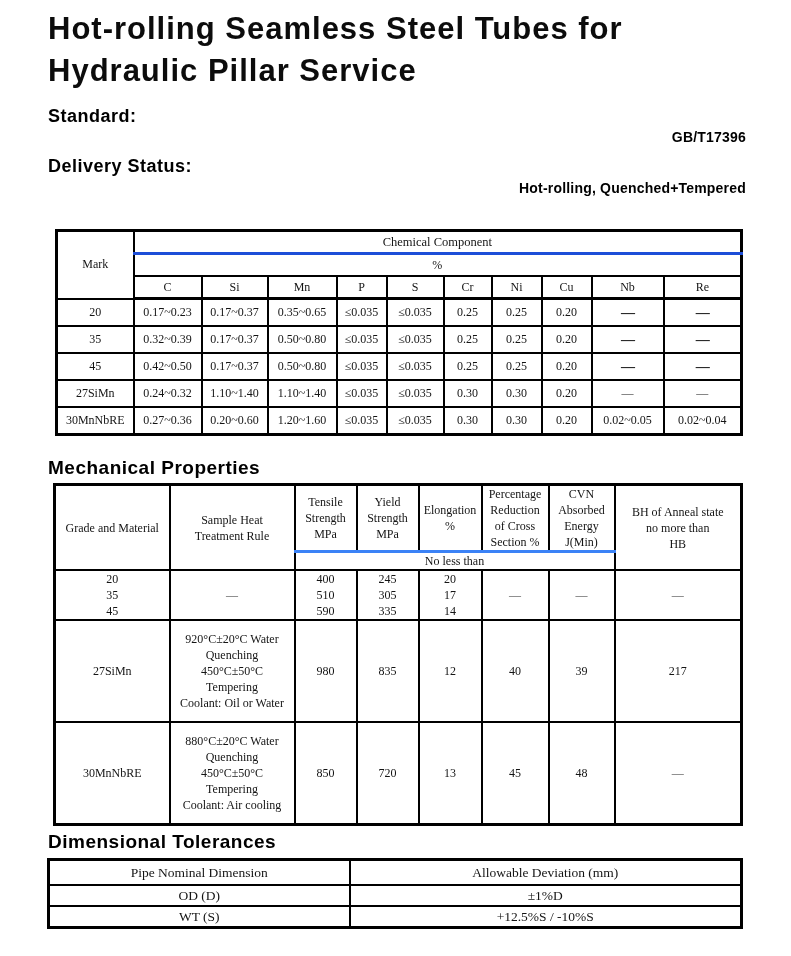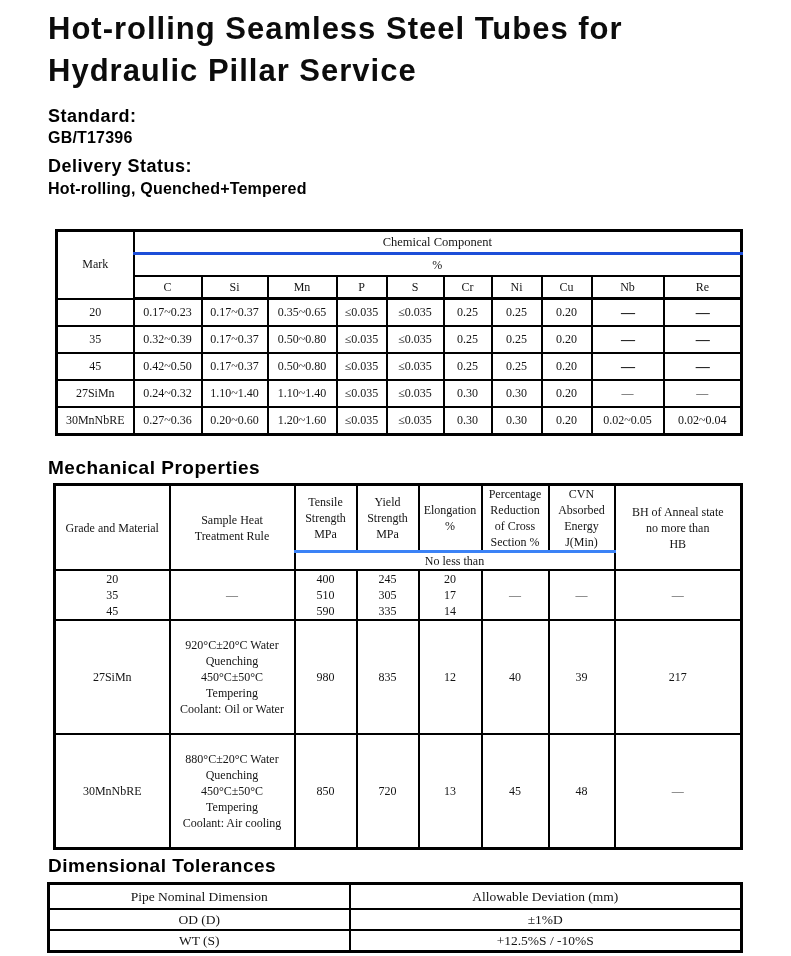--- a/index.html
+++ b/index.html
@@ -7,21 +7,21 @@
     width:791px; height:956px; background:#ffffff; overflow:hidden;
     font-family:"Liberation Sans","DejaVu Sans",sans-serif; color:#000;
   }
   .content { padding:8px 45px 0 48px; }
 
   h1.title {
     margin:0; font-size:31px; line-height:42px; font-weight:bold;
     letter-spacing:1px; white-space:pre-line; color:#0c0c0c;
   }
   .lbl { font-size:18px; font-weight:bold; letter-spacing:.5px; line-height:22px; }
-  .val { font-size:16px; font-weight:bold; letter-spacing:.2px; line-height:15px; }
+  .val { font-size:14px; font-weight:bold; letter-spacing:.2px; line-height:15px;text-align:right; }
   .lbl.standard { margin-top:13px; }
   .val.standard { margin-top:3px; }
   .lbl.delivery { margin-top:10px; }
   .val.delivery { margin-top:4px; }
 
   h2.sec { margin:0; font-size:19px; font-weight:bold; letter-spacing:.5px; line-height:23px; }
   h2.material   { margin-top:62px; }
   h2.mechanical { margin-top:20px; }
   h2.dimensional{ margin-top:4px; }
 
@@ -42,21 +42,21 @@
   .t1 tr.br td { height:25px; }
   .t1 td.db { font-weight:bold; font-size:14px; letter-spacing:-1px; }
   .t1 td.dl { color:#454545; }
 
   
   .t2 { width:687px; margin:4px 0 0 5px; border:3px solid #000; }
   .t2 td { font-size:12px; line-height:16px; }
   .t2 tr.h td { height:62px; }
   .t2 td.nlt { border-top:3px solid #3b82f6; height:13px; }
   .t2 tr.g td { height:46px; }
-  .t2 tr.m td { padding:16px 1px; }
+  .t2 tr.m td { padding:10px 1px; }
   .t2 td.dash { color:#555; }
 
   
   .t3 { width:693px; margin:5px 0 0 -1px; border:3px solid #000; }
   .t3 td { font-size:13.5px; }
   .t3 tr.h td { height:23px;margin-left:21px; }
   .t3 tr.r td { height:19px; }
 </style>
 </head>
 <body>

